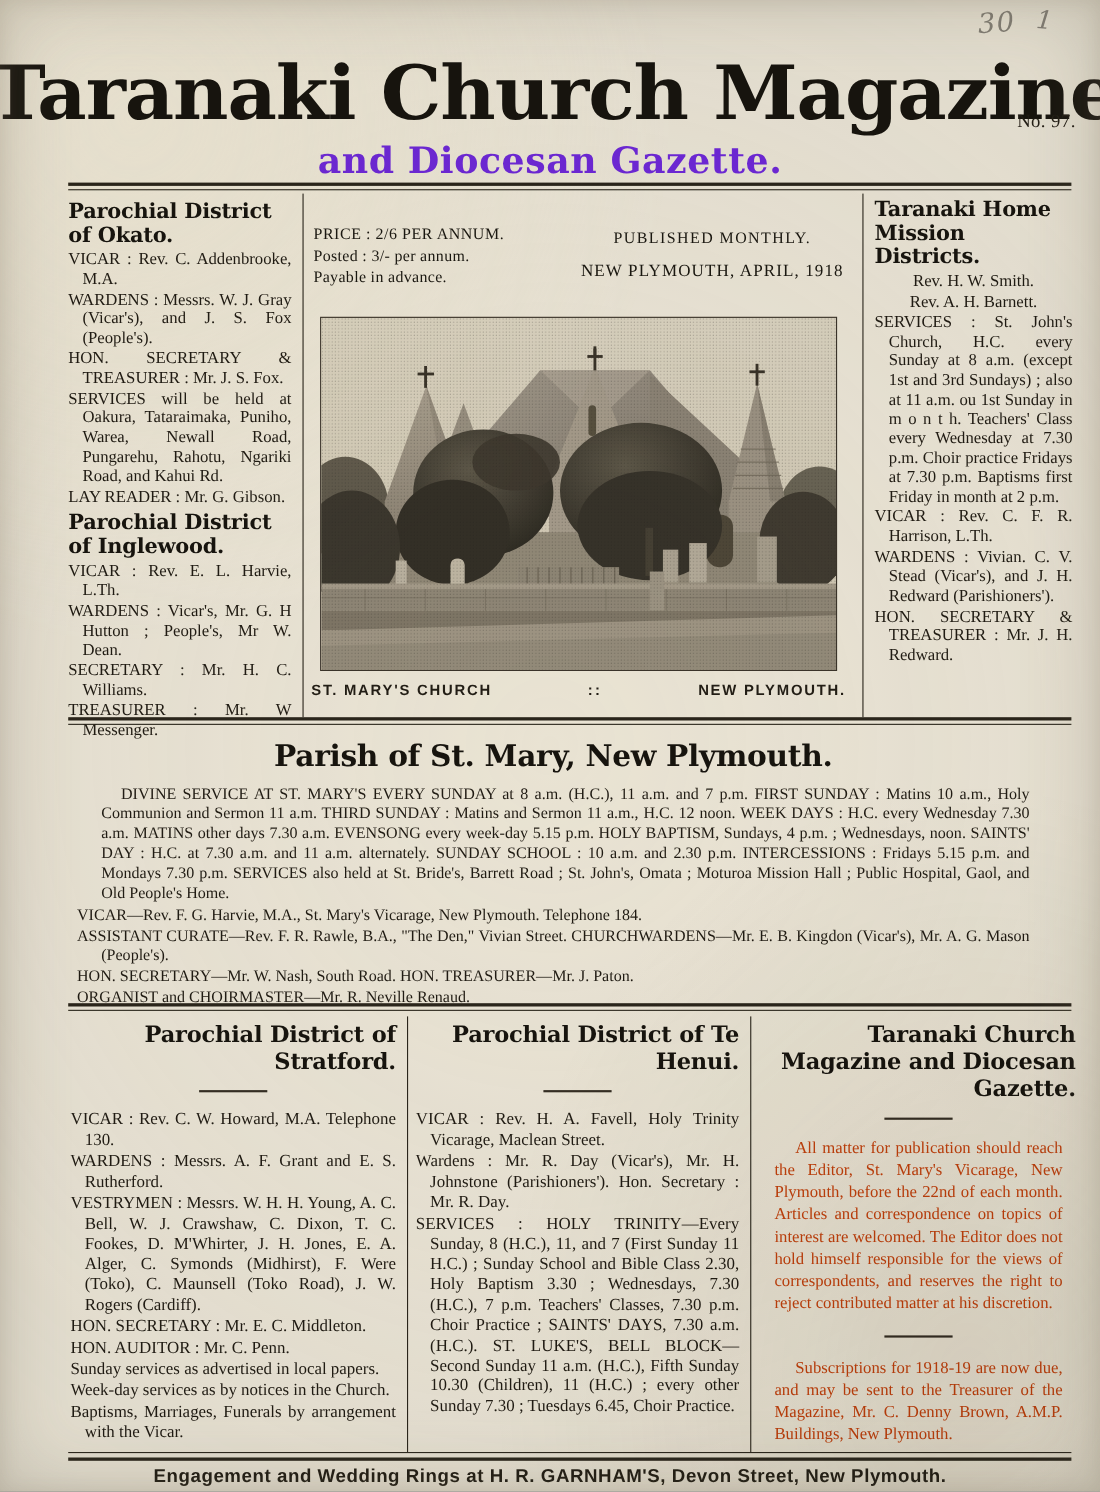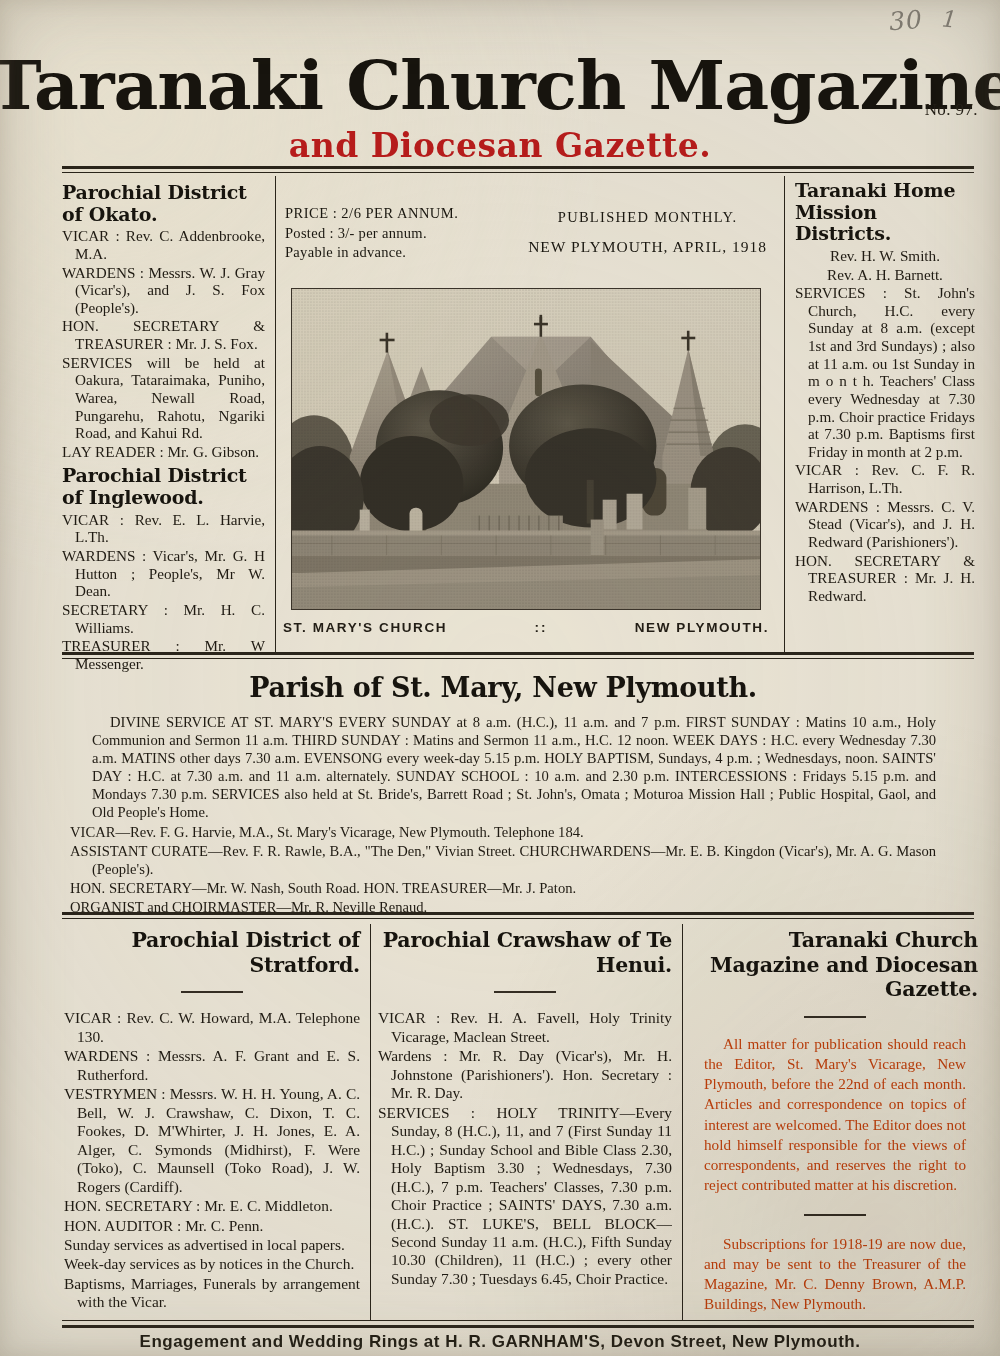--- a/index.html
+++ b/index.html
@@ -71,21 +71,21 @@
     white-space: nowrap;
     transform: scaleX(1.02);
   }
   .mast-sub {
     font-family: "DejaVu Serif", serif;
     font-weight: bold;
     font-size: 33px;
     line-height: 1.05;
     margin-top: 10px;
     letter-spacing: .5px;
-    color: #b91c1c;
+    color: #6d28d9;
   }
   .issue-no {
     position: absolute;
     right: 22px;
     top: 100px;
     font-family: "Liberation Serif", serif;
     font-size: 17px;
     letter-spacing: .4px;
     color: #241f16;
   }
@@ -434,21 +434,21 @@
     <span>NEW PLYMOUTH.</span>
   </div>
 
   <div class="col-right">
     <div class="gothic-head" style="text-align:left;">Taranaki Home Mission Districts.</div>
     <div class="blk" style="text-align:center; text-indent:0; padding-left:0;">Rev. H. W. Smith.</div>
     <div class="blk" style="text-align:center; text-indent:0; padding-left:0;">Rev. A. H. Barnett.</div>
 
     <div class="blk">SERVICES : St. John's Church, H.C. every Sunday at 8 a.m. (except 1st and 3rd Sundays) ; also at 11 a.m. ou 1st Sunday in m o n t h. Teachers' Class every Wednesday at 7.30 p.m. Choir practice Fridays at 7.30 p.m. Baptisms first Friday in month at 2 p.m.</div>
     <div class="blk">VICAR : Rev. C. F. R. Harrison, L.Th.</div>
-    <div class="blk">WARDENS : Messrs. C. V. Stead (Vicar's), and J. H. Redward (Parishioners').</div>
+    <div class="blk">WARDENS : Vivian. C. V. Stead (Vicar's), and J. H. Redward (Parishioners').</div>
     <div class="blk">HON. SECRETARY &amp; TREASURER : Mr. J. H. Redward.</div>
   </div>
 
   <div class="rule thick" style="left:62px; top:652px; width:912px;"></div>
   <div class="rule thin" style="left:62px; top:658px; width:912px;"></div>
 
   <div class="stmary">
     <div class="stmary-head">Parish of St. Mary, New Plymouth.</div>
     <p class="first">DIVINE SERVICE AT ST. MARY'S EVERY SUNDAY at 8 a.m. (H.C.), 11 a.m. and 7 p.m. FIRST SUNDAY : Matins 10 a.m., Holy Communion and Sermon 11 a.m. THIRD SUNDAY : Matins and Sermon 11 a.m., H.C. 12 noon. WEEK DAYS : H.C. every Wednesday 7.30 a.m. MATINS other days 7.30 a.m. EVENSONG every week-day 5.15 p.m. HOLY BAPTISM, Sundays, 4 p.m. ; Wednesdays, noon. SAINTS' DAY : H.C. at 7.30 a.m. and 11 a.m. alternately. SUNDAY SCHOOL : 10 a.m. and 2.30 p.m. INTERCESSIONS : Fridays 5.15 p.m. and Mondays 7.30 p.m. SERVICES also held at St. Bride's, Barrett Road ; St. John's, Omata ; Moturoa Mission Hall ; Public Hospital, Gaol, and Old People's Home.</p>
     <p>VICAR—Rev. F. G. Harvie, M.A., St. Mary's Vicarage, New Plymouth. Telephone 184.</p>
@@ -470,21 +470,21 @@
     <div class="blk">WARDENS : Messrs. A. F. Grant and E. S. Rutherford.</div>
     <div class="blk">VESTRYMEN : Messrs. W. H. H. Young, A. C. Bell, W. J. Crawshaw, C. Dixon, T. C. Fookes, D. M'Whirter, J. H. Jones, E. A. Alger, C. Symonds (Midhirst), F. Were (Toko), C. Maunsell (Toko Road), J. W. Rogers (Cardiff).</div>
     <div class="blk">HON. SECRETARY : Mr. E. C. Middleton.</div>
     <div class="blk">HON. AUDITOR : Mr. C. Penn.</div>
     <div class="blk">Sunday services as advertised in local papers.</div>
     <div class="blk">Week-day services as by notices in the Church.</div>
     <div class="blk">Baptisms, Marriages, Funerals by arrangement with the Vicar.</div>
   </div>
 
   <div class="bot bot-2">
-    <div class="gothic-head">Parochial Crawshaw of Te Henui.</div>
+    <div class="gothic-head">Parochial District of Te Henui.</div>
     <div class="mini-rule"></div>
     <div class="blk">VICAR : Rev. H. A. Favell, Holy Trinity Vicarage, Maclean Street.</div>
     <div class="blk">Wardens : Mr. R. Day (Vicar's), Mr. H. Johnstone (Parishioners'). Hon. Secretary : Mr. R. Day.</div>
     <div class="blk">SERVICES : HOLY TRINITY—Every Sunday, 8 (H.C.), 11, and 7 (First Sunday 11 H.C.) ; Sunday School and Bible Class 2.30, Holy Baptism 3.30 ; Wednesdays, 7.30 (H.C.), 7 p.m. Teachers' Classes, 7.30 p.m. Choir Practice ; SAINTS' DAYS, 7.30 a.m. (H.C.). ST. LUKE'S, BELL BLOCK—Second Sunday 11 a.m. (H.C.), Fifth Sunday 10.30 (Children), 11 (H.C.) ; every other Sunday 7.30 ; Tuesdays 6.45, Choir Practice.</div>
   </div>
 
   <div class="bot bot-3">
     <div class="gothic-head">Taranaki Church Magazine and Diocesan Gazette.</div>
     <div class="mini-rule"></div>
     <p>All matter for publication should reach the Editor, St. Mary's Vicarage, New Plymouth, before the 22nd of each month. Articles and correspondence on topics of interest are welcomed. The Editor does not hold himself responsible for the views of correspondents, and reserves the right to reject contributed matter at his discretion.</p>

